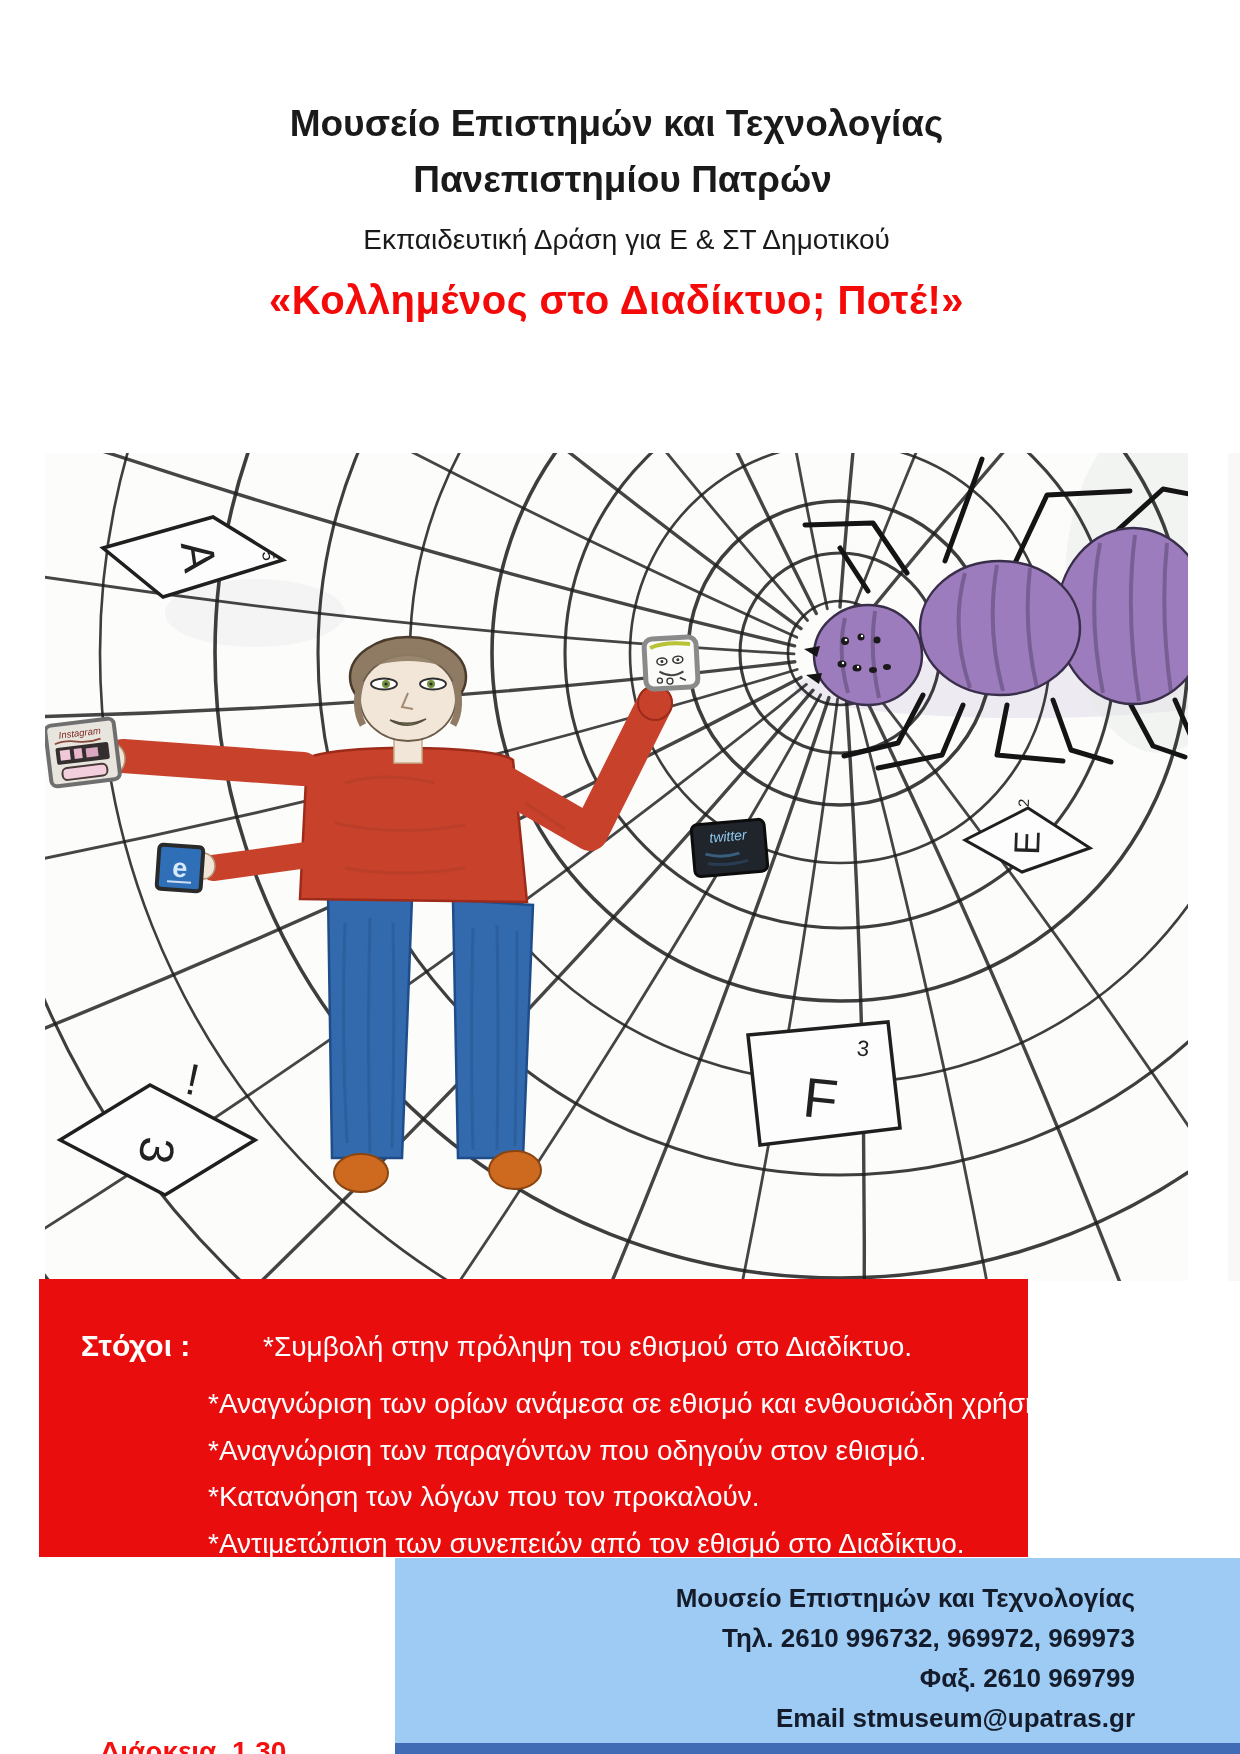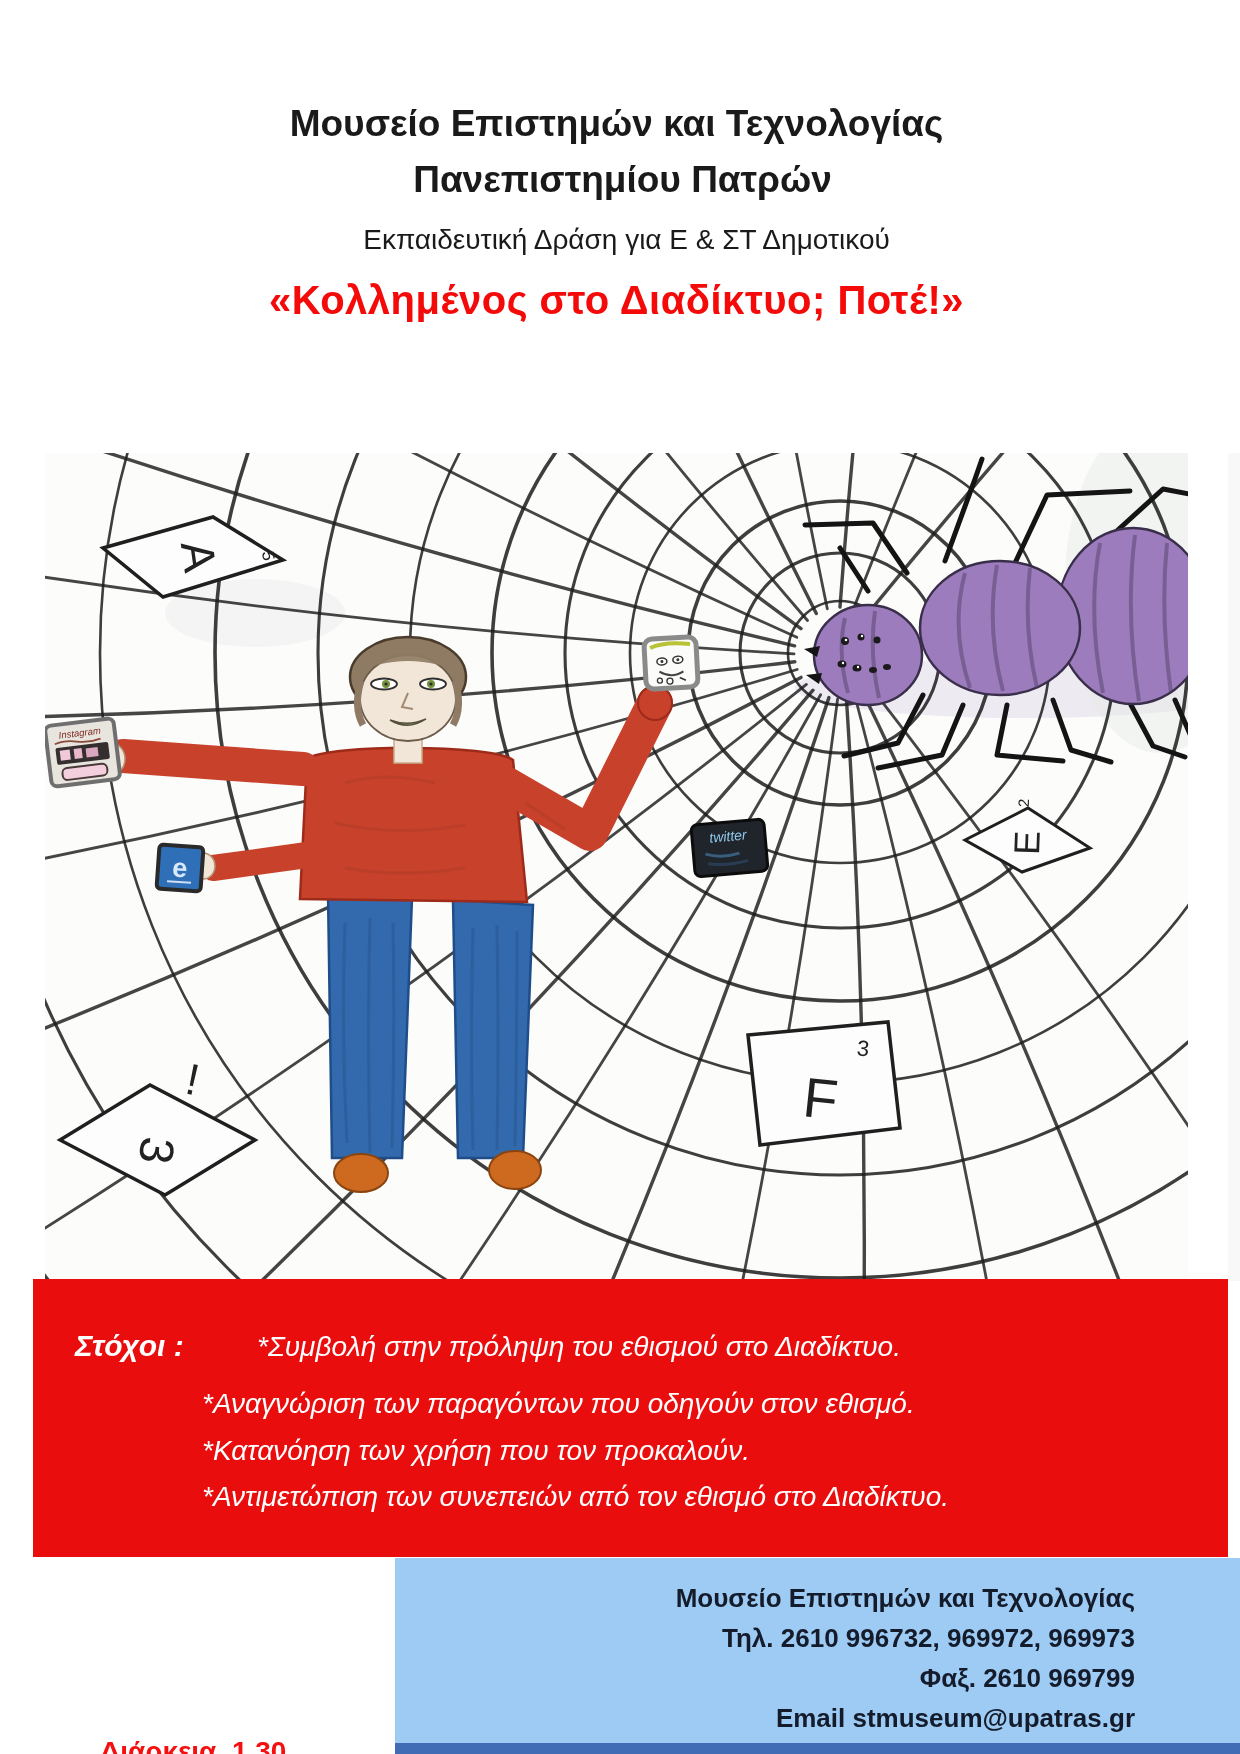--- a/index.html
+++ b/index.html
@@ -12,21 +12,21 @@
   .title1{margin-top:34px;font-size:37px;font-weight:bold;line-height:44px;}
   .title2{margin-top:12px;font-size:37px;font-weight:bold;line-height:44px;padding-left:12px;}
   .subtitle{margin-top:22px;font-size:28px;line-height:32px;padding-left:20px;}
   .slogan{margin-top:20px;font-size:40px;font-weight:bold;letter-spacing:.5px;color:#f50a0a;line-height:48px;}
   
   .drawing-frame{position:absolute;left:45px;top:453px;width:1143px;height:828px;background:#fcfcfb;overflow:hidden;}
   .drawing-frame svg{display:block;width:100%;height:100%;}
   svg text{font-family:"Liberation Sans",sans-serif;}
   .right-sliver{position:absolute;left:1228px;top:453px;width:12px;height:828px;background:#f8f8f8;}
   
-  .goals-box{position:absolute;left:33px;top:1279px;width:1195px;height:278px;background:#e90d0d;color:#ffffff;font-style:italic;}
+  .goals-box{position:absolute;left:39px;top:1279px;width:989px;height:278px;background:#e90d0d;color:#ffffff;}
   .goals-label{position:absolute;left:42px;top:50px;font-size:30px;font-weight:bold;}
   .goal-first{position:absolute;left:224px;top:52px;font-size:28px;}
   .goal-rest{position:absolute;left:169px;top:102px;font-size:28px;line-height:46.5px;white-space:nowrap;}
   .goal-rest div{height:46.5px;}
   
   .duration{position:absolute;left:100px;top:1736px;color:#f50f0f;font-size:28px;font-weight:bold;}
   
   .contact-box{position:absolute;left:395px;top:1558px;width:845px;height:185px;background:#9ecbf4;
                box-sizing:border-box;padding:20px 105px 0 0;text-align:right;color:#141c2b;}
   .contact-box div{font-size:26px;font-weight:bold;line-height:40px;}
@@ -231,22 +231,23 @@
         </g>
       </g>
     </svg>
   </div>
   <div class="right-sliver"></div>
 
   <div class="goals-box">
     <div class="goals-label">Στόχοι :</div>
     <div class="goal-first">*Συμβολή στην πρόληψη του εθισμού στο Διαδίκτυο.</div>
     <div class="goal-rest">
+      <div>*Αναγνώριση των ορίων ανάμεσα σε εθισμό και ενθουσιώδη χρήση του.</div>
       <div>*Αναγνώριση των παραγόντων που οδηγούν στον εθισμό.</div>
-      <div>*Κατανόηση των χρήση που τον προκαλούν.</div>
+      <div>*Κατανόηση των λόγων που τον προκαλούν.</div>
       <div>*Αντιμετώπιση των συνεπειών από τον εθισμό στο Διαδίκτυο.</div>
     </div>
   </div>
 
   <div class="duration">Διάρκεια&nbsp; 1.30</div>
 
   <div class="contact-box">
     <div>Μουσείο Επιστημών και Τεχνολογίας</div>
     <div>Τηλ. 2610 996732, 969972, 969973</div>
     <div>Φαξ. 2610 969799</div>

